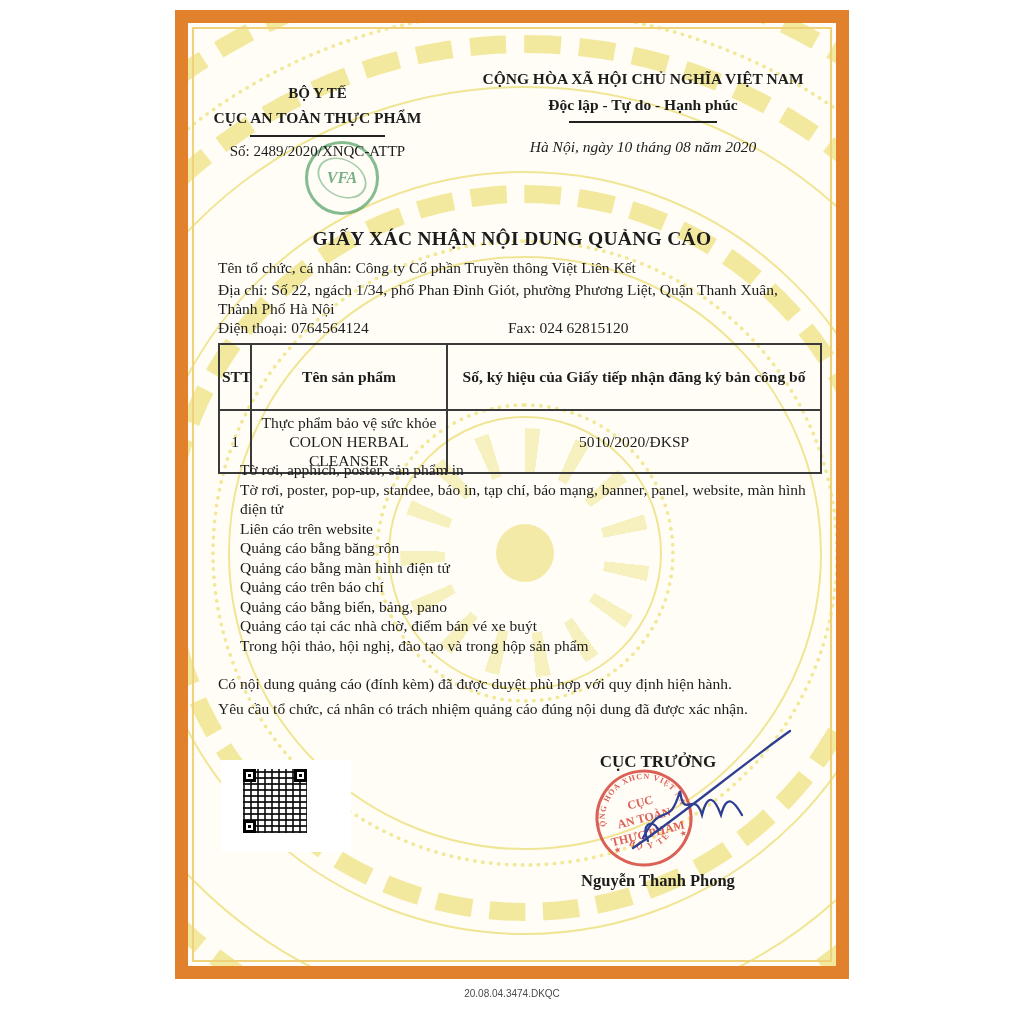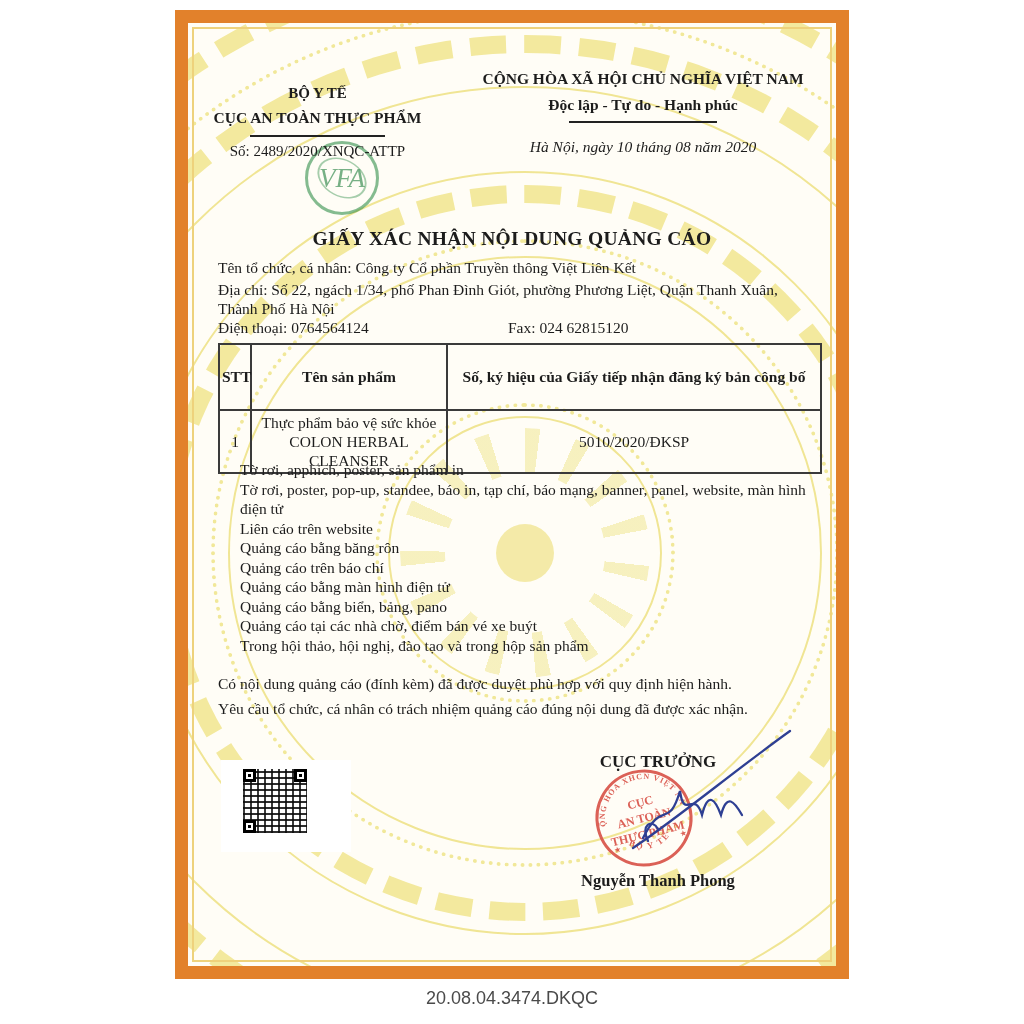--- a/index.html
+++ b/index.html
@@ -24,21 +24,21 @@
   .hdr-left{position:absolute;left:12px;top:62px;width:235px;text-align:center;}
   .hdr-left .l1{font-size:15px;font-weight:bold;}
   .hdr-left .l2{font-size:15.5px;font-weight:bold;margin-top:7px;}
   .hdr-left .rule{width:135px;border-top:2px solid #222;margin:8px auto 6px;}
   .hdr-left .l3{font-size:15px;}
   .vfa{position:absolute;left:105px;top:56px;width:68px;height:68px;border-radius:50%;
        border:3px solid rgba(63,150,86,.75);opacity:.85;z-index:-1;
        display:flex;align-items:center;justify-content:center;}
   .vfa::after{content:"";position:absolute;inset:8px;border-radius:50%;
        border:2px solid rgba(63,150,86,.55);transform:rotate(28deg) scaleY(.72);}
-  .vfa span{font-style:italic;font-weight:normal;font-size:27px;color:rgba(55,140,80,.8);}
+  .vfa span{font-style:italic;font-weight:bold;font-size:16px;color:rgba(55,140,80,.8);}
   .hdr-right{position:absolute;left:255px;top:47px;width:400px;text-align:center;}
   .hdr-right .c1{font-size:15.5px;font-weight:bold;}
   .hdr-right .c2{font-size:15.5px;font-weight:bold;margin-top:8px;}
   .hdr-right .rule{width:148px;border-top:2px solid #222;margin:7px auto 0;}
   .hdr-right .c3{font-size:15.5px;font-style:italic;margin-top:15px;}
   .doc-title{position:absolute;left:0;right:0;top:205px;text-align:center;
        font-size:19.5px;font-weight:bold;letter-spacing:.3px;}
   .org{position:absolute;left:30px;top:236px;font-size:15.5px;}
   .addr{position:absolute;left:30px;top:257px;width:578px;font-size:15.5px;line-height:19px;}
   .phone{position:absolute;left:30px;top:296px;font-size:15.5px;}
@@ -60,21 +60,21 @@
   .qr .f{position:absolute;width:13px;height:13px;border:3px solid #000;background:#fff;box-sizing:border-box;}
   .qr .f::after{content:"";position:absolute;inset:2px;background:#000;}
   .f-tl{left:0;top:0;}.f-tr{right:0;top:0;}.f-bl{left:0;bottom:0;}
   .sig-title{position:absolute;left:330px;top:729px;width:280px;text-align:center;
       font-size:17px;font-weight:bold;}
   .stamp{position:absolute;left:381px;top:720px;width:150px;height:150px;transform:rotate(-14deg);opacity:.92;}
   .autograph{position:absolute;left:430px;top:700px;width:180px;height:130px;}
   .sig-name{position:absolute;left:330px;top:848px;width:280px;text-align:center;
       font-size:16.5px;font-weight:bold;}
   .footer-code{position:absolute;left:0;right:0;top:988px;text-align:center;
-      font-family:"Liberation Sans", sans-serif;font-size:18px;color:#4a4a4a;}
+      font-family:"Liberation Sans", sans-serif;font-size:10px;color:#4a4a4a;}
 </style>
 </head>
 <body>
 
 <div class="canvas">
   <div class="page">
     <div class="pattern">
       <div class="sun"></div>
       <div class="rays raysA"></div>
       <div class="ring r-solid" style="width:270px;height:270px;"></div>
@@ -139,22 +139,22 @@
           <td>5010/2020/ĐKSP</td>
         </tr>
       </tbody>
         </table>
 
       <div class="media">
         <div class="item">Tờ rơi, apphich, poster, sản phẩm in</div>
         <div class="item">Tờ rơi, poster, pop-up, standee, báo in, tạp chí, báo mạng, banner, panel, website, màn hình điện tử</div>
         <div class="item">Liên cáo trên website</div>
         <div class="item">Quảng cáo bằng băng rôn</div>
+        <div class="item">Quảng cáo bằng màn hình điện tử</div>
         <div class="item">Quảng cáo trên báo chí</div>
-        <div class="item">Quảng cáo bằng màn hình điện tử</div>
         <div class="item">Quảng cáo bằng biển, bảng, pano</div>
         <div class="item">Quảng cáo tại các nhà chờ, điểm bán vé xe buýt</div>
         <div class="item">Trong hội thảo, hội nghị, đào tạo và trong hộp sản phẩm</div>
       </div>
 
       <div class="st1">Có nội dung quảng cáo (đính kèm) đã được duyệt phù hợp với quy định hiện hành.</div>
       <div class="st2">Yêu cầu tổ chức, cá nhân có trách nhiệm quảng cáo đúng nội dung đã được xác nhận.</div>
 
       <div class="qr-box">
         <div class="qr">

